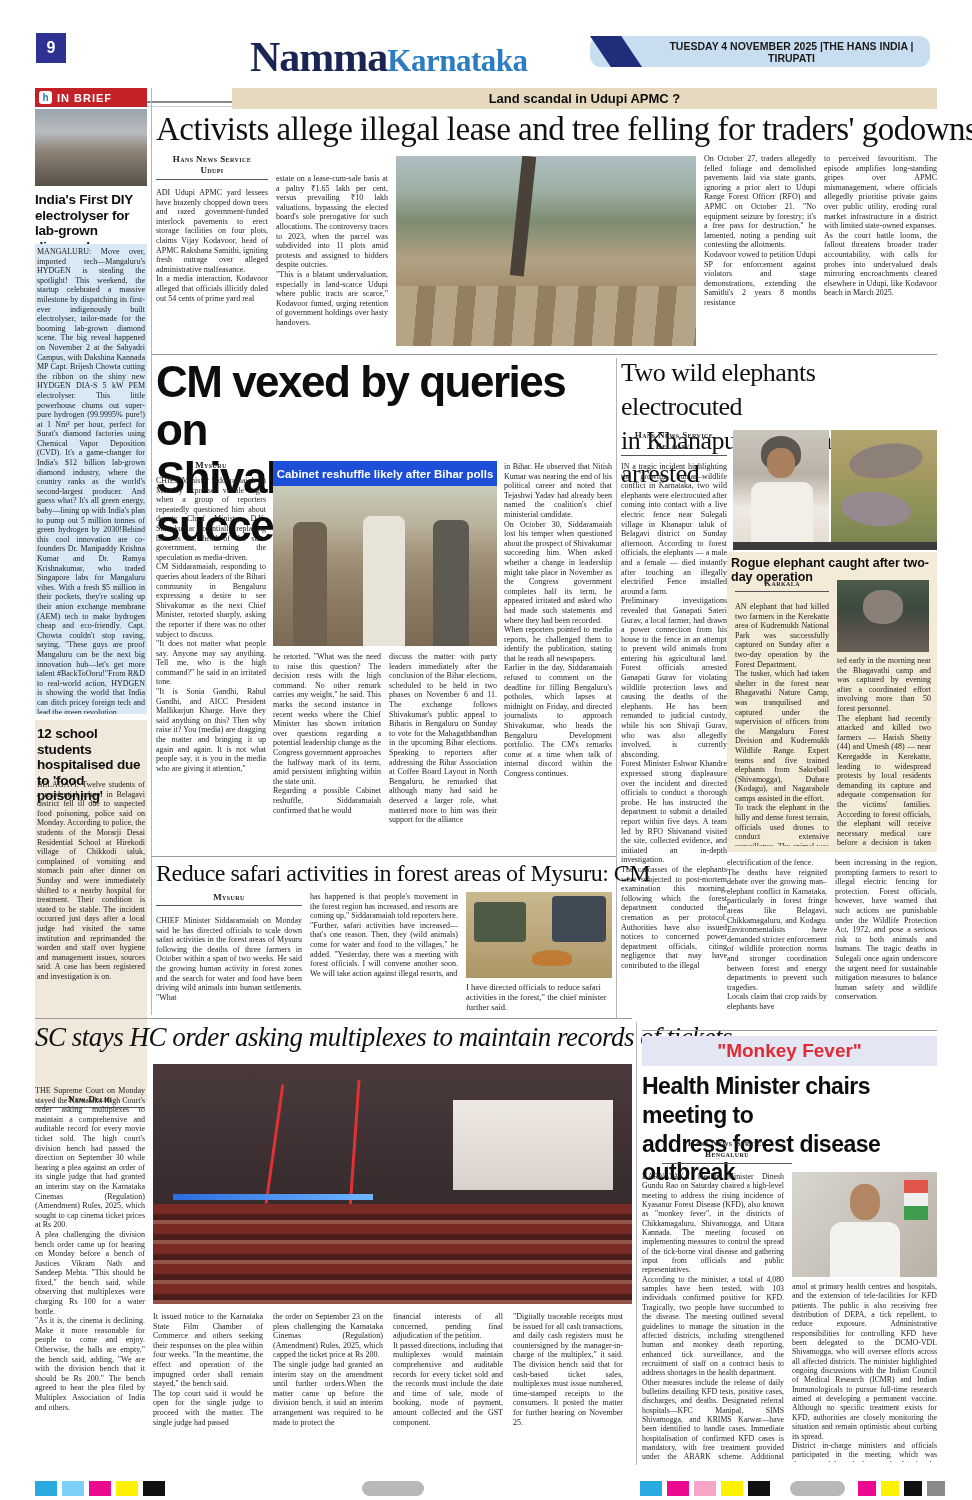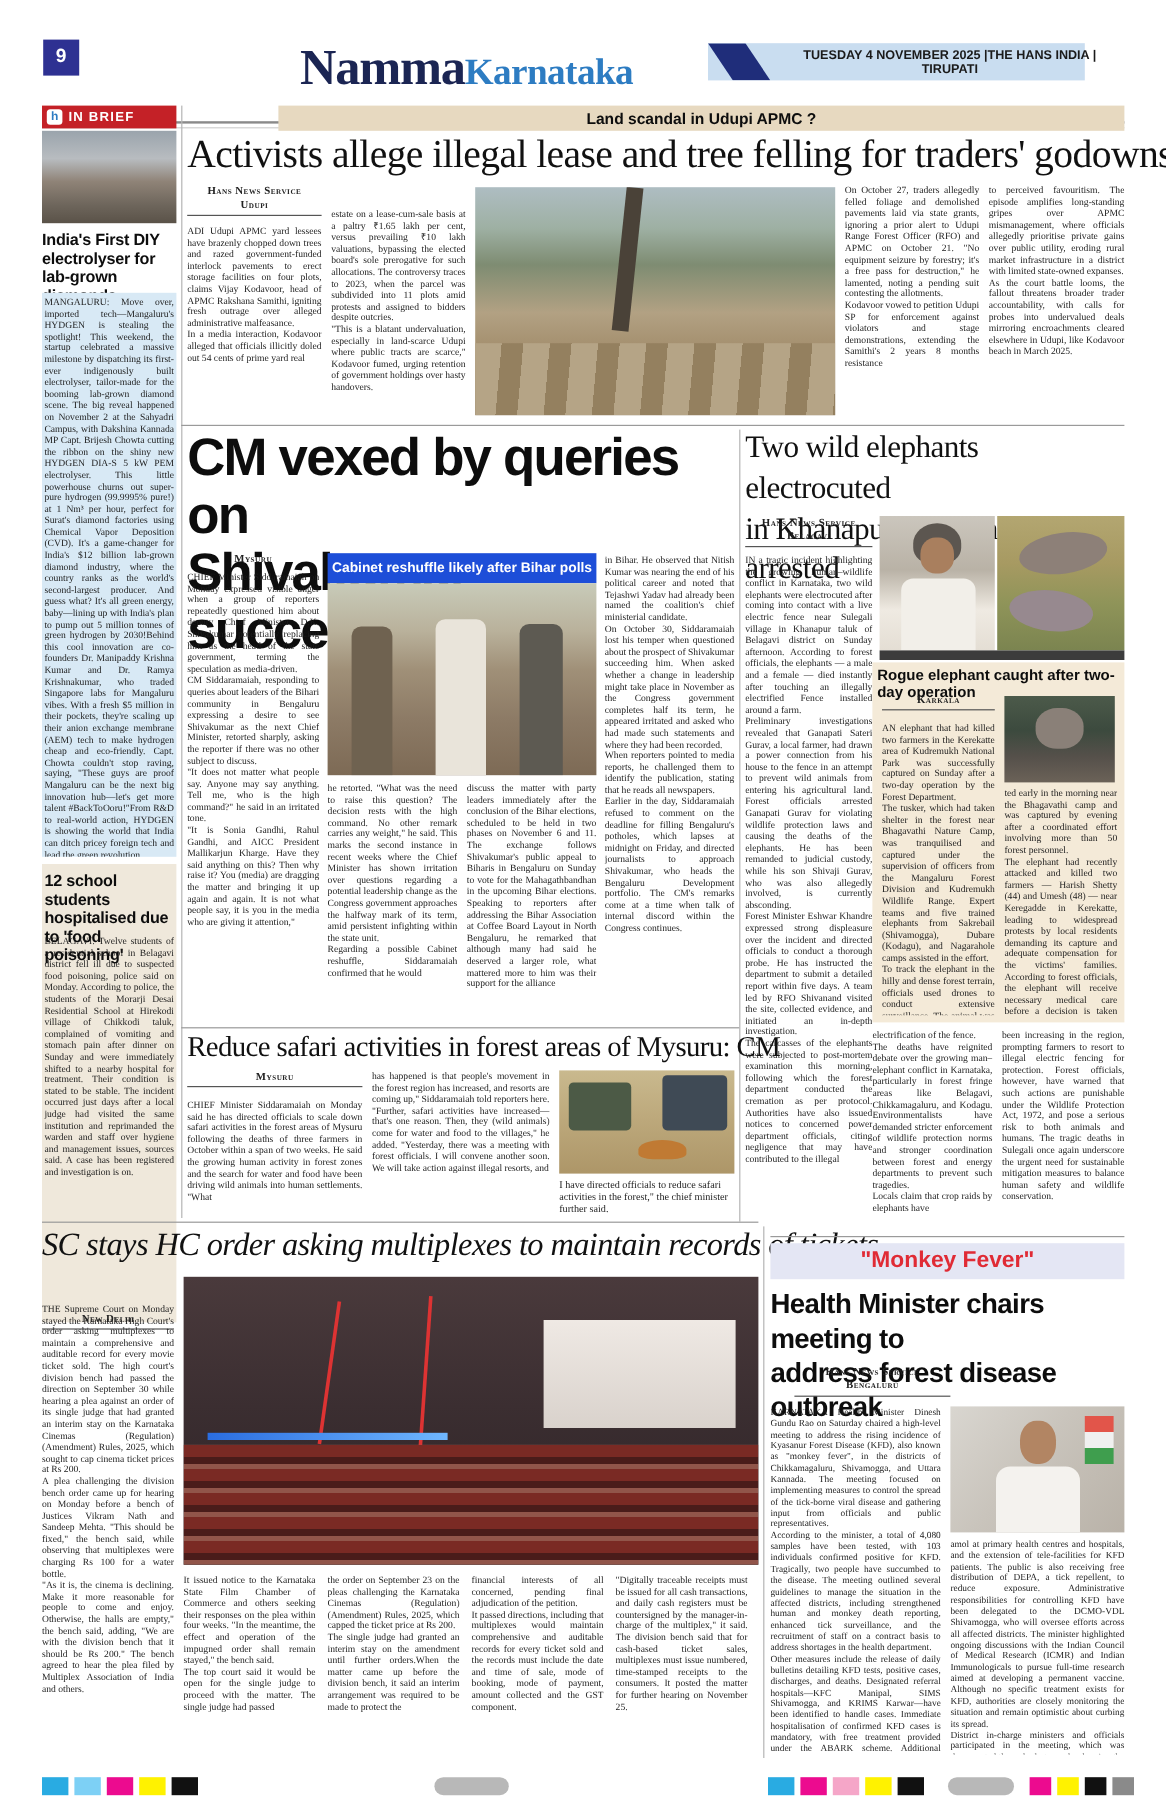--- a/index.html
+++ b/index.html
@@ -30,21 +30,21 @@
     <div class="abs" style="left:36px;top:33px;width:30px;height:30px;background:#2e3192;color:#fff;
                 font-family:'Liberation Sans',sans-serif;font-weight:bold;font-size:16px;
                 display:flex;align-items:center;justify-content:center;">
         <span>9</span>
       </div>
 
     <div class="abs" style="left:250px;top:33px;width:300px;height:55px;white-space:nowrap;">
       <span style="font-family:'Liberation Serif',serif;font-weight:bold;font-size:42px;color:#1b2553;letter-spacing:-1px;">Namma</span><span style="font-family:'Liberation Serif',serif;font-weight:bold;font-size:31px;color:#2d7cc2;letter-spacing:-.5px;">Karnataka</span>
     </div>
 
-    <div class="abs" style="left:590px;top:36px;width:314px;height:31px;background:#c9ddf0;">
+    <div class="abs" style="left:590px;top:36px;width:340px;height:31px;background:#c9ddf0;border-radius:11px;">
       <div class="abs" style="left:0;top:0;width:52px;height:31px;background:#1f2d7a;clip-path:polygon(0 0,60% 0,100% 100%,40% 100%);"></div>
       <div class="abs" style="left:60px;top:0;width:283px;height:31px;display:flex;align-items:center;justify-content:center;
                   font-family:'Liberation Sans',sans-serif;font-weight:bold;font-size:10.5px;color:#1a1a1a;text-align:center;">TUESDAY 4 NOVEMBER 2025 |THE HANS INDIA |  TIRUPATI</div>
     </div>
 
     <div class="abs" style="left:35px;top:101px;width:902px;height:3px;border-top:2px solid #8a8a8a;border-bottom:1px solid #d0d0d0;"></div>
   </div>
 
   <div class="abs" style="left:35px;top:88px;width:112px;height:927px;">
     <div class="abs" style="left:0;top:0;width:112px;height:19px;background:#c42127;display:flex;align-items:center;">

